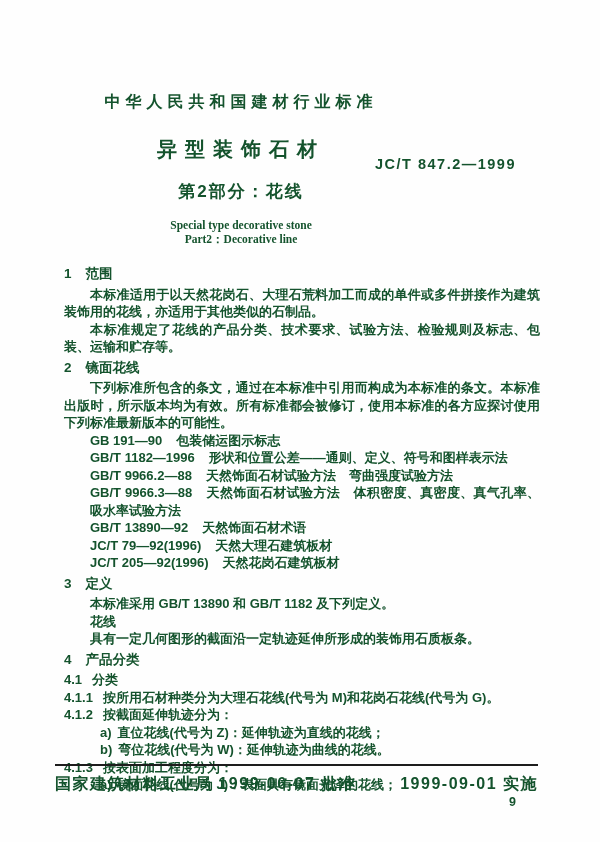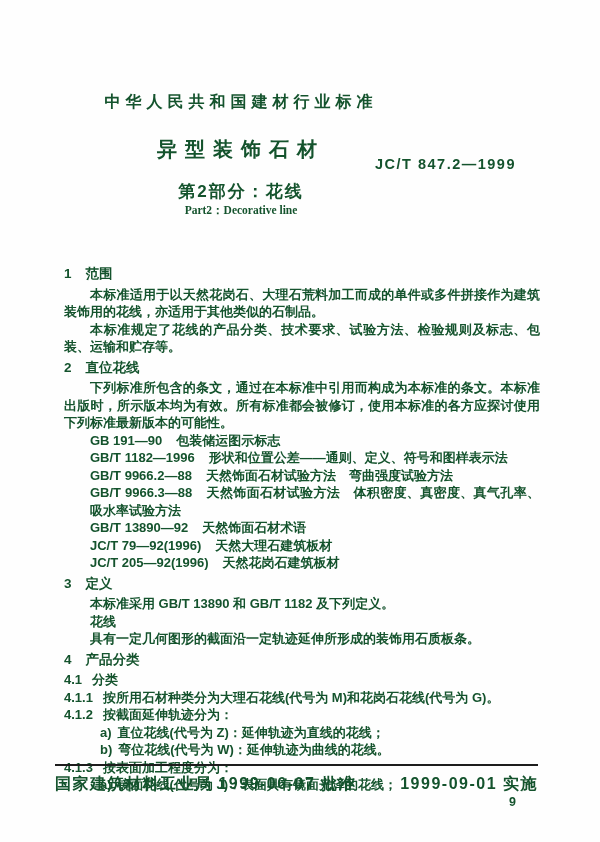--- a/index.html
+++ b/index.html
@@ -78,33 +78,34 @@
 </style>
 </head>
 <body>
 
 <div class="page">
 
   <div class="header-center">
     <div class="authority">中华人民共和国建材行业标准</div>
     <div class="title-cn">异型装饰石材</div>
     <div class="subtitle-cn">第2部分：花线</div>
+    <div class="title-en">Special type decorative stone</div>
     <div class="subtitle-en">Part2：Decorative line</div>
   </div>
 
   <div class="standard-number">JC/T 847.2—1999</div>
 
   <main class="doc-body">
       <section class="sec">
         <div class="sec-heading"><span class="sec-num">1</span><span>范围</span></div>
         <p class="para">本标准适用于以天然花岗石、大理石荒料加工而成的单件或多件拼接作为建筑装饰用的花线，亦适用于其他类似的石制品。</p>
         <p class="para">本标准规定了花线的产品分类、技术要求、试验方法、检验规则及标志、包装、运输和贮存等。</p>
       </section>
       <section class="sec">
-        <div class="sec-heading"><span class="sec-num">2</span><span>直位花线</span></div>
+        <div class="sec-heading"><span class="sec-num">2</span><span>镜面花线</span></div>
         <p class="para">下列标准所包含的条文，通过在本标准中引用而构成为本标准的条文。本标准出版时，所示版本均为有效。所有标准都会被修订，使用本标准的各方应探讨使用下列标准最新版本的可能性。</p>
         <p class="ref"><span class="ref-code">GB 191—90</span><span>包装储运图示标志</span></p>
         <p class="ref"><span class="ref-code">GB/T 1182—1996</span><span>形状和位置公差——通则、定义、符号和图样表示法</span></p>
         <p class="ref"><span class="ref-code">GB/T 9966.2—88</span><span>天然饰面石材试验方法　弯曲强度试验方法</span></p>
         <p class="ref"><span class="ref-code">GB/T 9966.3—88</span><span>天然饰面石材试验方法　体积密度、真密度、真气孔率、吸水率试验方法</span></p>
         <p class="ref"><span class="ref-code">GB/T 13890—92</span><span>天然饰面石材术语</span></p>
         <p class="ref"><span class="ref-code">JC/T 79—92(1996)</span><span>天然大理石建筑板材</span></p>
         <p class="ref"><span class="ref-code">JC/T 205—92(1996)</span><span>天然花岗石建筑板材</span></p>
       </section>
       <section class="sec">

